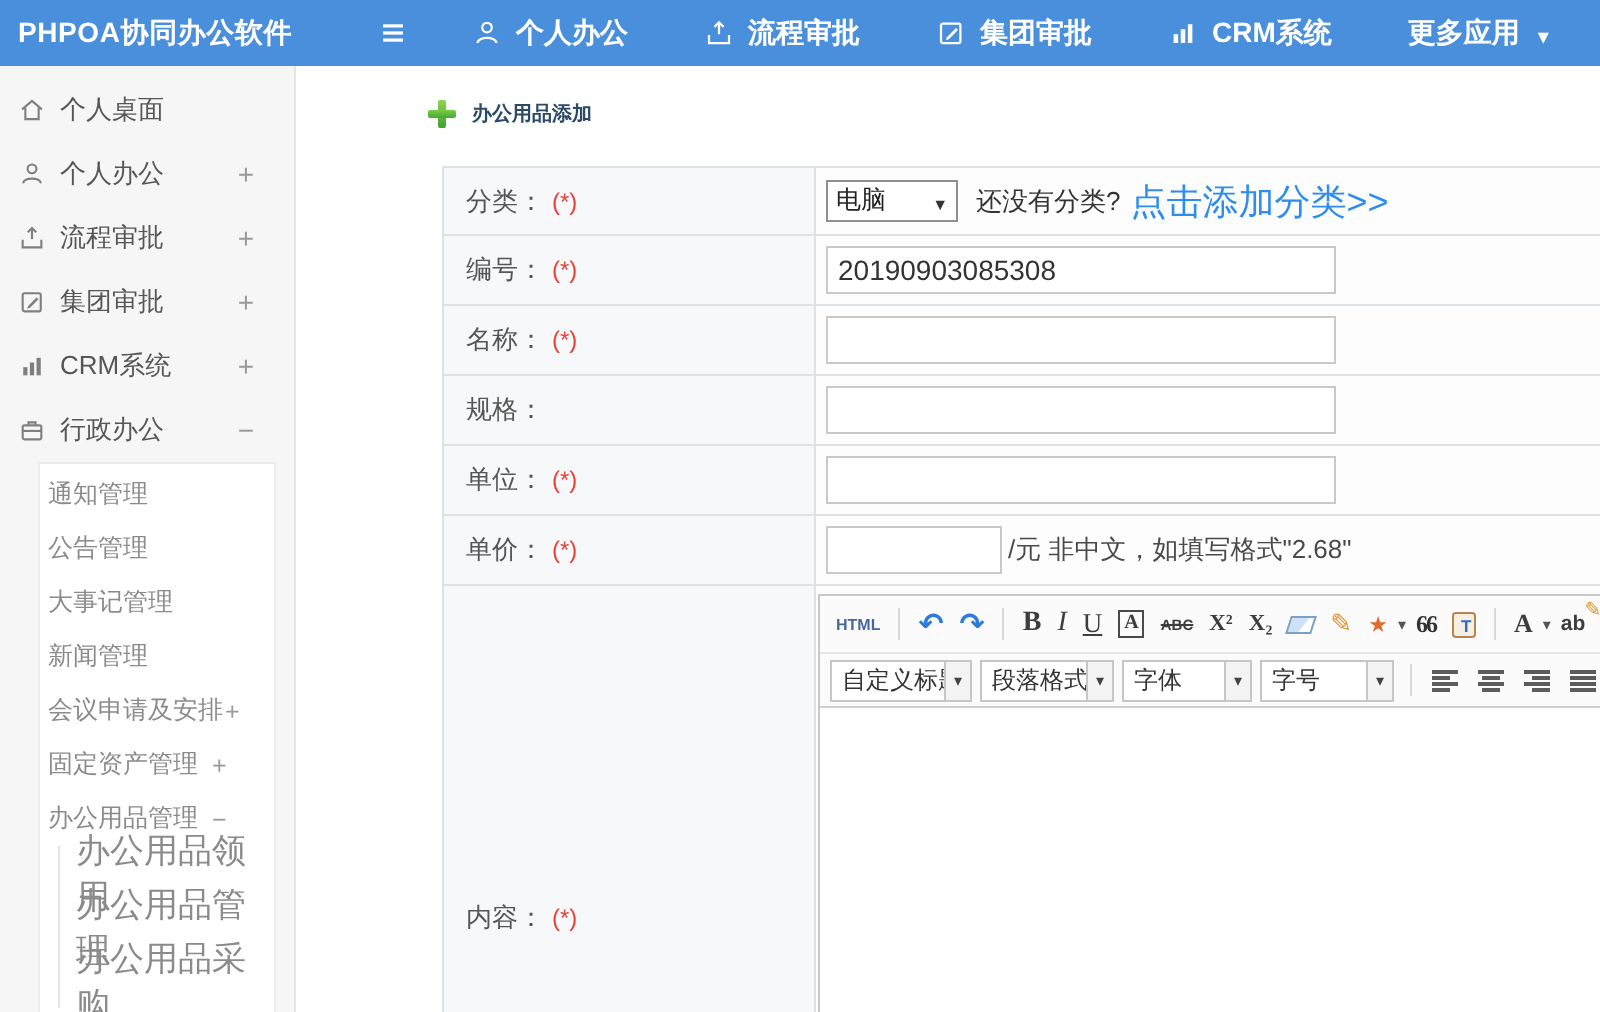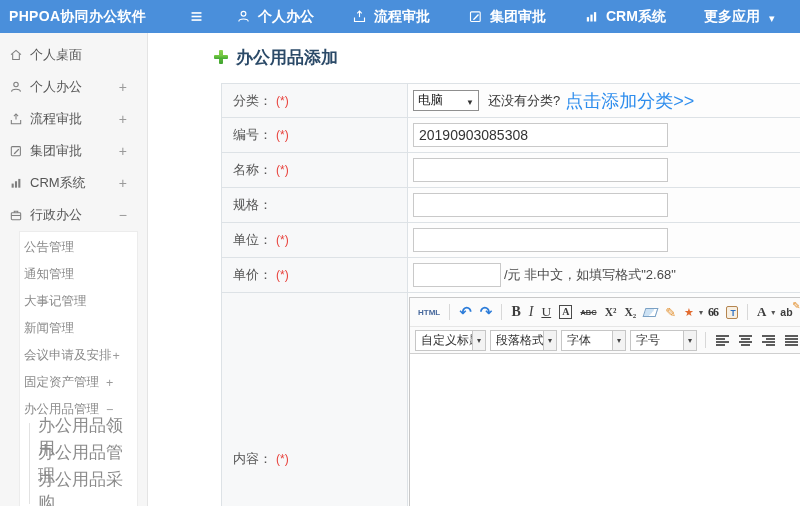--- a/index.html
+++ b/index.html
@@ -32,21 +32,21 @@
   .sub2-item { height:27px; display:flex; align-items:center; padding-left:8px; font-size:17px; color:#8b8b8b; cursor:pointer; }
 
   
   .main { flex:1; background:#fff; padding-left:66px; overflow:hidden; }
   .page-title { display:flex; align-items:center; margin-top:14px; height:20px; }
   .plus-ic { position:relative; width:14px; height:14px; margin-right:8px; }
   .plus-ic::before { content:""; position:absolute; left:5px; top:0; width:4px; height:14px;
     background:linear-gradient(#8ed44f,#3da32e); border-radius:1px; }
   .plus-ic::after { content:""; position:absolute; left:0; top:5px; width:14px; height:4px;
     background:linear-gradient(#7bcc45,#44a933); border-radius:1px; }
-  .title-text { font-size:17px; font-weight:bold; color:#2b4a68; }
+  .title-text { font-size:10px; font-weight:bold; color:#2b4a68; }
 
   
   .form { border-collapse:collapse; table-layout:fixed; width:900px; margin:16px 0 0 7px; }
   .form td { border:1px solid #dde2e6; vertical-align:middle; }
   td.lbl { background:#f7f8f9; padding-left:11px; font-size:13px; color:#555; }
   td.ctl { background:#fdfdfd; padding-left:5px; }
   .star { color:#e8423c; margin-left:4px; font-size:12px; }
   tr.h1 { height:34px; } tr.hN { height:35px; } tr.hbig { height:332px; }
   .txt-input { width:255px; height:24px; border:1px solid #c9c9c9; background:#fff;
     font-size:14px; color:#333; padding:0 5px; font-family:inherit; }
@@ -226,24 +226,24 @@
       </div>
       <div class="side-item">
         <svg class="ic" viewBox="0 0 24 24">
           <use href="#sym-briefcase" xlink:href="#sym-briefcase"></use>
         </svg>
         <span>行政办公</span>
         <span class="exp">−</span>
       </div>
       <div class="side-panel">
         <div class="sub-item">
+          <span>通知管理</span>
+        </div>
+        <div class="sub-item">
           <span>公告管理</span>
-        </div>
-        <div class="sub-item">
-          <span>通知管理</span>
         </div>
         <div class="sub-item">
           <span>大事记管理</span>
         </div>
         <div class="sub-item">
           <span>新闻管理</span>
         </div>
         <div class="sub-item tight">
           <span>会议申请及安排</span>
           <span class="exp">+</span>

